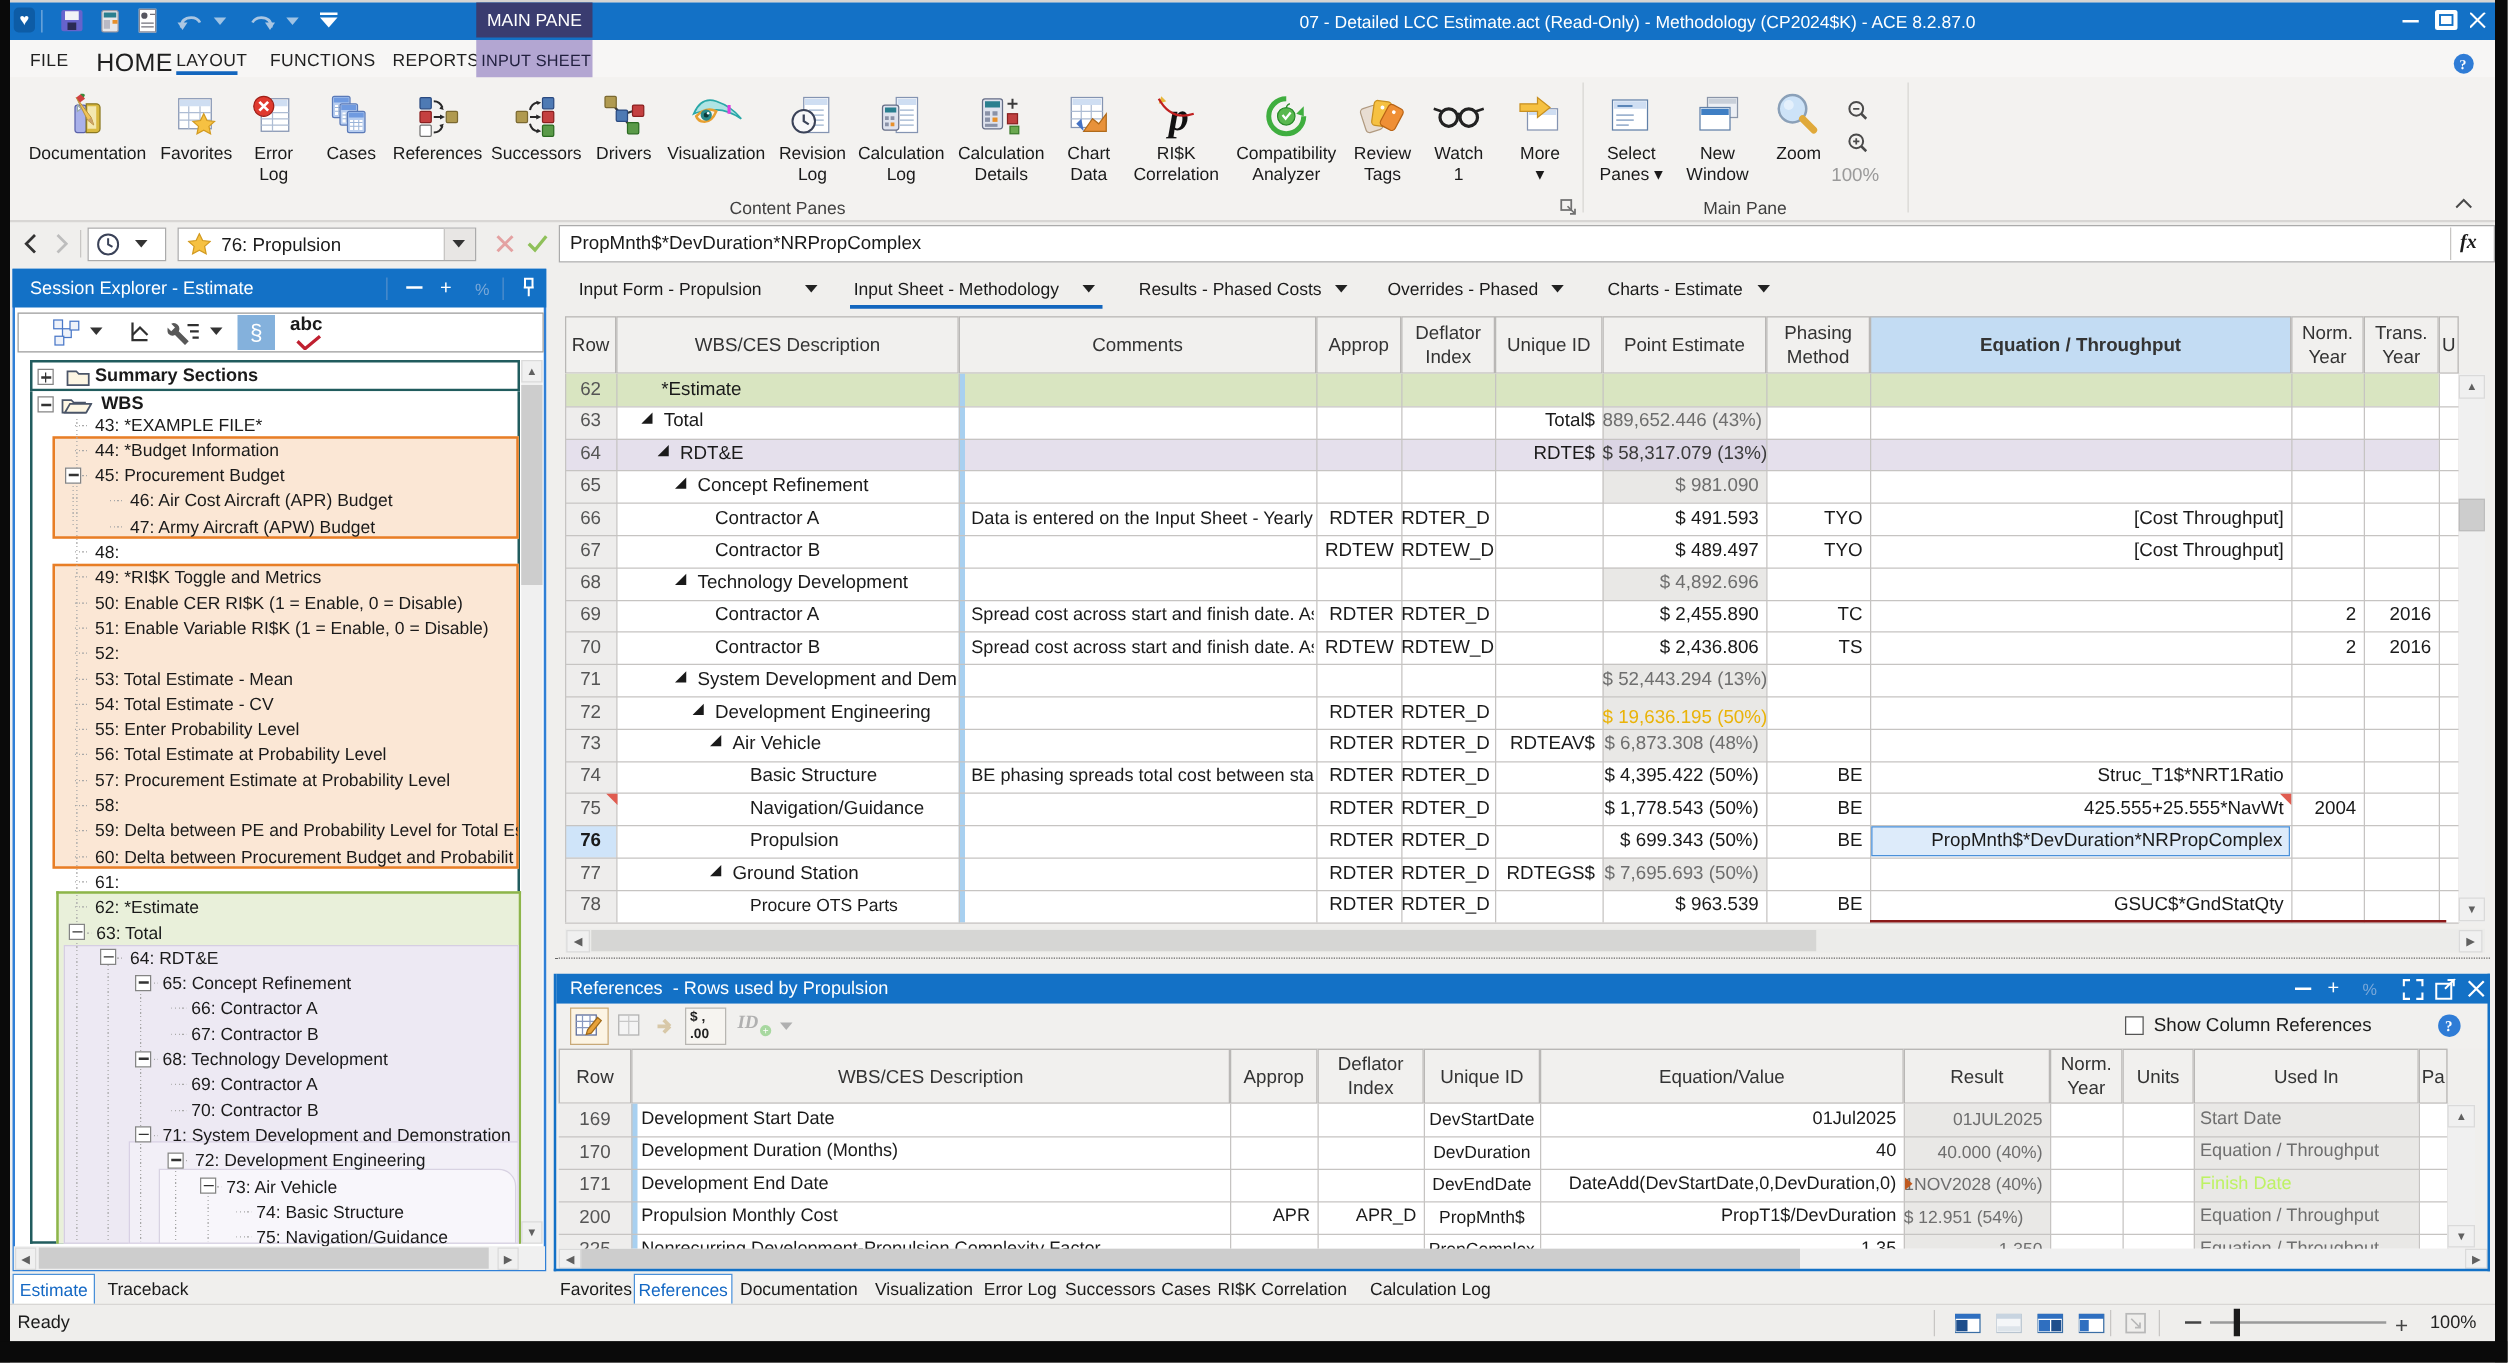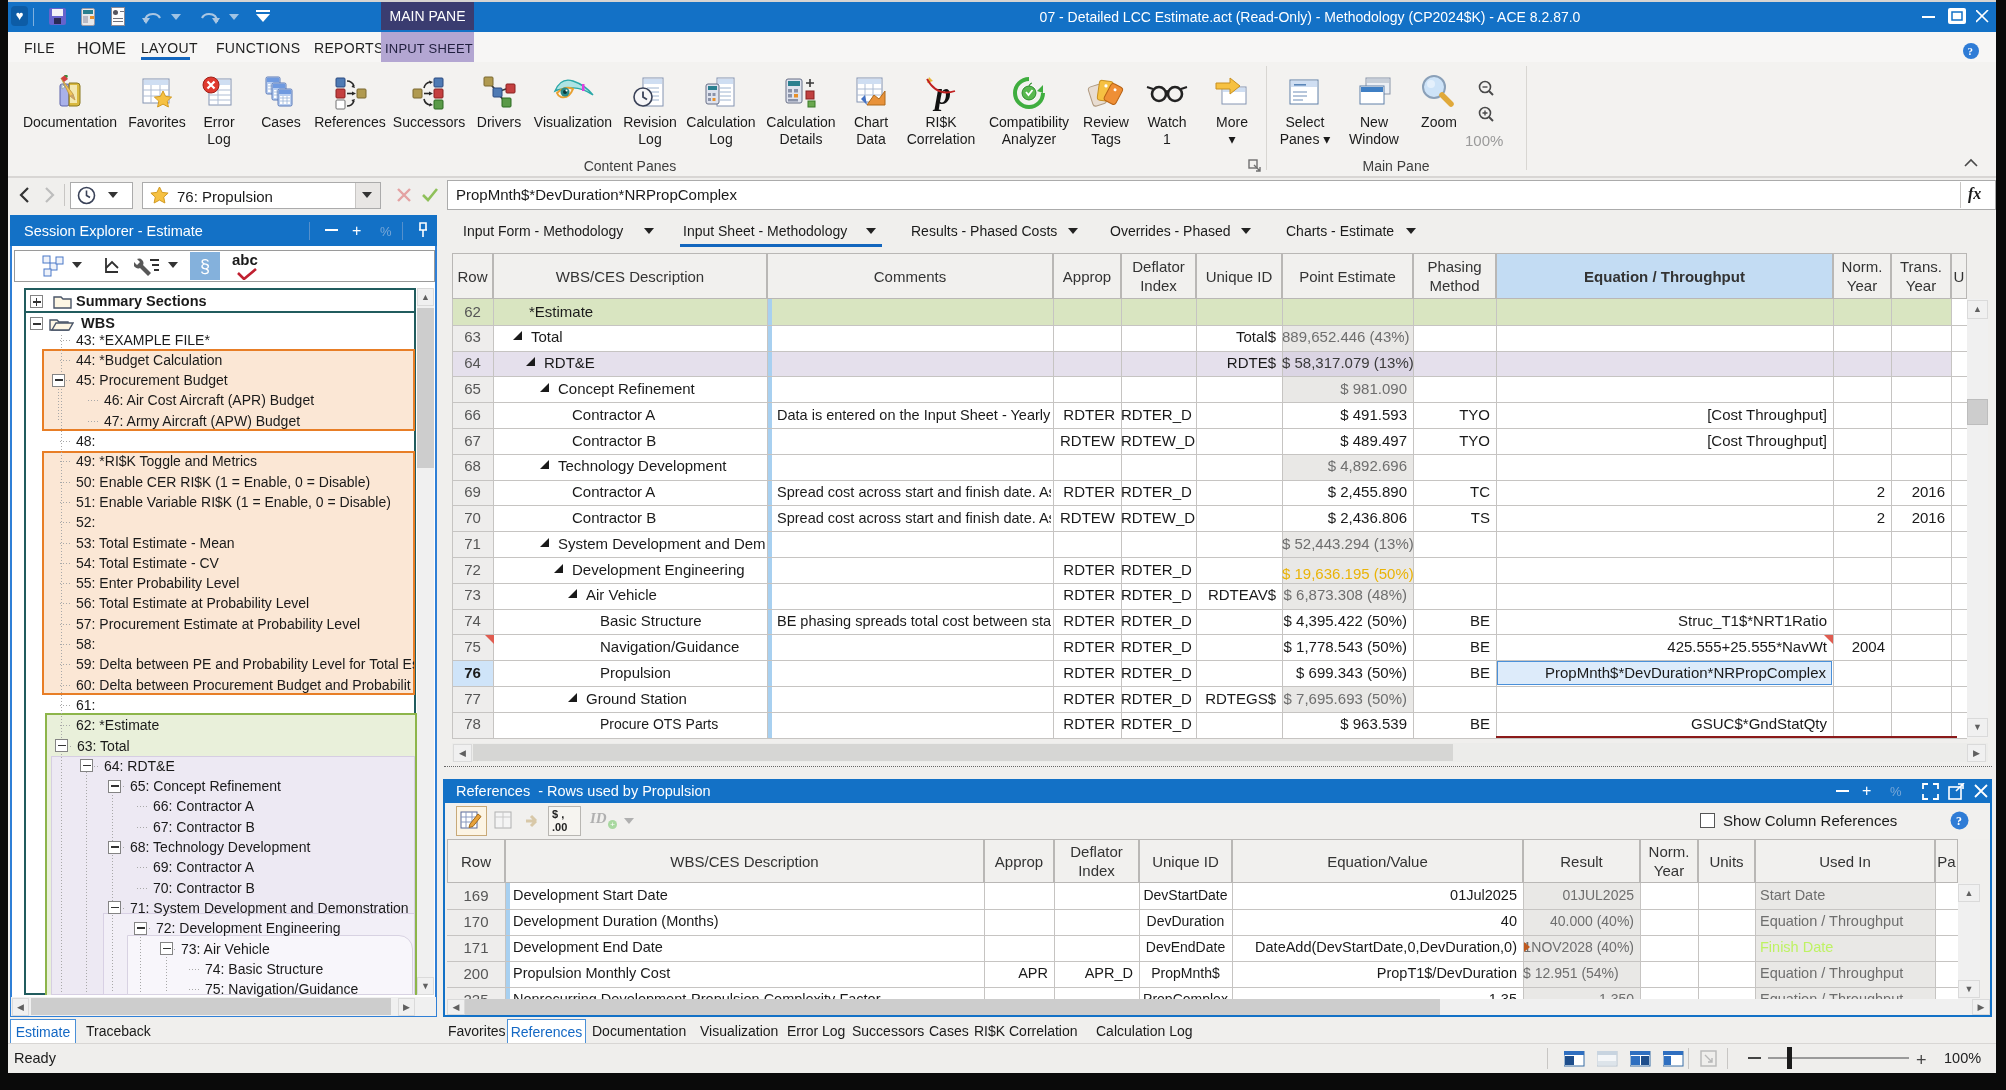--- a/index.html
+++ b/index.html
@@ -38,21 +38,21 @@
 <div style="position:absolute;left:1922px;top:16px;width:13px;height:2px;background:#fff"></div>
 <svg class="a" style="left:1946px;top:7px" width="22" height="19">
     <rect x="2" y="1" width="18" height="16" rx="2" fill="#fff"></rect>
     <rect x="6" y="5" width="10" height="8" fill="none" stroke="#1371c6" stroke-width="1.5"></rect>
   </svg>
 <svg class="a" style="left:1976px;top:10px" width="13" height="13">
     <path d="M0 0 L12 12 M12 0 L0 12" stroke="#fff" stroke-width="1.6"></path>
   </svg>
 <div style="position:absolute;left:8px;top:32px;width:1988px;height:30px;background:#f7f6f5"></div>
 <div style="position:absolute;left:24px;top:40px;height:20px;font-size:14px;letter-spacing:.3px;color:#1f1f1f">FILE</div>
-<div style="position:absolute;left:77px;top:40px;height:20px;font-size:16px;letter-spacing:.3px;color:#1f1f1f">HOME</div>
+<div style="position:absolute;left:77px;top:40px;height:20px;font-size:20px;letter-spacing:.3px;color:#1f1f1f">HOME</div>
 <div style="position:absolute;left:141px;top:40px;height:20px;font-size:14px;letter-spacing:.3px;color:#1f1f1f">LAYOUT</div>
 <div style="position:absolute;left:216px;top:40px;height:20px;font-size:14px;letter-spacing:.3px;color:#1f1f1f">FUNCTIONS</div>
 <div style="position:absolute;left:314px;top:40px;height:20px;font-size:14px;letter-spacing:.3px;color:#1f1f1f">REPORTS</div>
 <div style="position:absolute;left:141px;top:57px;width:49px;height:3px;background:#1366be"></div>
 <div style="position:absolute;left:381px;top:32px;width:93px;height:30px;background:#b3a6d2"></div>
 <div style="position:absolute;left:385px;top:41px;font-size:13px;color:#201f3e;letter-spacing:.2px">INPUT SHEET</div>
 <div style="position:absolute;left:8px;top:62px;width:1988px;height:114px;background:#f3f2f0"></div>
 <div style="position:absolute;left:8px;top:176px;width:1988px;height:2px;background:#d8d6d4"></div>
 <div style="position:absolute;left:48px;top:74px;width:44px;height:38px;display:flex;align-items:center;justify-content:center">
     <svg width="36" height="36">
@@ -394,21 +394,21 @@
 <div style="position:absolute;left:127px;top:935px;width:286px;height:60px;background:#f8f6fb;border:1px solid #d8d2e2;border-radius:0 14px 0 0"></div>
 <div style="position:absolute;left:61px;top:335px;width:1px;height:404px;background-image:repeating-linear-gradient(#a8a8a8 0 1px,transparent 1px 3px)"></div>
 <div style="position:absolute;left:61px;top:751px;width:1px;height:242px;background-image:repeating-linear-gradient(#a8a8a8 0 1px,transparent 1px 3px)"></div>
 <div style="position:absolute;left:86px;top:772px;width:1px;height:221px;background-image:repeating-linear-gradient(#a8a8a8 0 1px,transparent 1px 3px)"></div>
 <div style="position:absolute;left:112px;top:792px;width:1px;height:201px;background-image:repeating-linear-gradient(#a8a8a8 0 1px,transparent 1px 3px)"></div>
 <div style="position:absolute;left:140px;top:934px;width:1px;height:59px;background-image:repeating-linear-gradient(#a8a8a8 0 1px,transparent 1px 3px)"></div>
 <div style="position:absolute;left:166px;top:954px;width:1px;height:39px;background-image:repeating-linear-gradient(#a8a8a8 0 1px,transparent 1px 3px)"></div>
 <div style="position:absolute;left:58px;top:386px;width:1px;height:34px;background-image:repeating-linear-gradient(#a8a8a8 0 1px,transparent 1px 3px)"></div>
 <div style="position:absolute;left:76px;top:329.5px;width:338px;height:20px;line-height:20px;font-size:14px;white-space:nowrap;overflow:hidden">43: *EXAMPLE FILE*</div>
 <div style="position:absolute;left:60px;top:339.5px;width:12px;height:1px;background-image:repeating-linear-gradient(90deg,#a8a8a8 0 1px,transparent 1px 3px)"></div>
-<div style="position:absolute;left:76px;top:349.8px;width:338px;height:20px;line-height:20px;font-size:14px;white-space:nowrap;overflow:hidden">44: *Budget Calculation</div>
+<div style="position:absolute;left:76px;top:349.8px;width:338px;height:20px;line-height:20px;font-size:14px;white-space:nowrap;overflow:hidden">44: *Budget Information</div>
 <div style="position:absolute;left:60px;top:359.8px;width:12px;height:1px;background-image:repeating-linear-gradient(90deg,#a8a8a8 0 1px,transparent 1px 3px)"></div>
 <div style="position:absolute;left:76px;top:370.1px;width:338px;height:20px;line-height:20px;font-size:14px;white-space:nowrap;overflow:hidden">45: Procurement Budget</div>
 <div style="position:absolute;left:60px;top:380.1px;width:12px;height:1px;background-image:repeating-linear-gradient(90deg,#a8a8a8 0 1px,transparent 1px 3px)"></div>
 <div style="position:absolute;left:104px;top:390.4px;width:310px;height:20px;line-height:20px;font-size:14px;white-space:nowrap;overflow:hidden">46: Air Cost Aircraft (APR) Budget</div>
 <div style="position:absolute;left:88px;top:400.4px;width:12px;height:1px;background-image:repeating-linear-gradient(90deg,#a8a8a8 0 1px,transparent 1px 3px)"></div>
 <div style="position:absolute;left:104px;top:410.7px;width:310px;height:20px;line-height:20px;font-size:14px;white-space:nowrap;overflow:hidden">47: Army Aircraft (APW) Budget</div>
 <div style="position:absolute;left:88px;top:420.7px;width:12px;height:1px;background-image:repeating-linear-gradient(90deg,#a8a8a8 0 1px,transparent 1px 3px)"></div>
 <div style="position:absolute;left:76px;top:431.0px;width:338px;height:20px;line-height:20px;font-size:14px;white-space:nowrap;overflow:hidden">48:</div>
 <div style="position:absolute;left:60px;top:441.0px;width:12px;height:1px;background-image:repeating-linear-gradient(90deg,#a8a8a8 0 1px,transparent 1px 3px)"></div>
 <div style="position:absolute;left:76px;top:451.3px;width:338px;height:20px;line-height:20px;font-size:14px;white-space:nowrap;overflow:hidden">49: *RI$K Toggle and Metrics</div>
@@ -484,21 +484,21 @@
 <div style="position:absolute;left:417px;top:288px;width:17px;height:707px;background:#f0f0f0"></div>
 <div style="position:absolute;left:417px;top:288px;width:17px;height:18px;background:#f0f0f0;border:1px solid #dadada;color:#606060;font-size:9px;text-align:center;line-height:16px">▲</div>
 <div style="position:absolute;left:417px;top:977px;width:17px;height:18px;background:#f0f0f0;border:1px solid #dadada;color:#606060;font-size:9px;text-align:center;line-height:16px">▼</div>
 <div style="position:absolute;left:417px;top:308px;width:17px;height:160px;background:#cdcdcd"></div>
 <div style="position:absolute;left:11px;top:997px;width:425px;height:19px;background:#f0f0f0"></div>
 <div style="position:absolute;left:12px;top:998px;width:17px;height:18px;background:#f0f0f0;border:1px solid #dadada;color:#606060;font-size:9px;text-align:center;line-height:16px">◀</div>
 <div style="position:absolute;left:398px;top:998px;width:17px;height:18px;background:#f0f0f0;border:1px solid #dadada;color:#606060;font-size:9px;text-align:center;line-height:16px">▶</div>
 <div style="position:absolute;left:31px;top:998px;width:360px;height:17px;background:#cdcdcd"></div>
 <div style="position:absolute;left:10px;top:1019px;width:66px;height:26px;background:#fff;border:1px solid #4a90d8;color:#1468c4;text-align:center;line-height:24px;font-size:14px">Estimate</div>
 <div style="position:absolute;left:86px;top:1023px;font-size:14px">Traceback</div>
-<div style="position:absolute;left:463px;top:223px;font-size:14px">Input Form - Methodology</div>
+<div style="position:absolute;left:463px;top:223px;font-size:14px">Input Form - Propulsion</div>
 <div style="position:absolute;left:644px;top:228px;width:0;height:0;border-left:5px solid transparent;border-right:5px solid transparent;border-top:6px solid #222"></div>
 <div style="position:absolute;left:683px;top:223px;font-size:14px">Input Sheet - Methodology</div>
 <div style="position:absolute;left:866px;top:228px;width:0;height:0;border-left:5px solid transparent;border-right:5px solid transparent;border-top:6px solid #222"></div>
 <div style="position:absolute;left:911px;top:223px;font-size:14px">Results - Phased Costs</div>
 <div style="position:absolute;left:1068px;top:228px;width:0;height:0;border-left:5px solid transparent;border-right:5px solid transparent;border-top:6px solid #222"></div>
 <div style="position:absolute;left:1110px;top:223px;font-size:14px">Overrides - Phased</div>
 <div style="position:absolute;left:1241px;top:228px;width:0;height:0;border-left:5px solid transparent;border-right:5px solid transparent;border-top:6px solid #222"></div>
 <div style="position:absolute;left:1286px;top:223px;font-size:14px">Charts - Estimate</div>
 <div style="position:absolute;left:1406px;top:228px;width:0;height:0;border-left:5px solid transparent;border-right:5px solid transparent;border-top:6px solid #222"></div>
 <div style="position:absolute;left:680px;top:244px;width:202px;height:3px;background:#1366be"></div>

